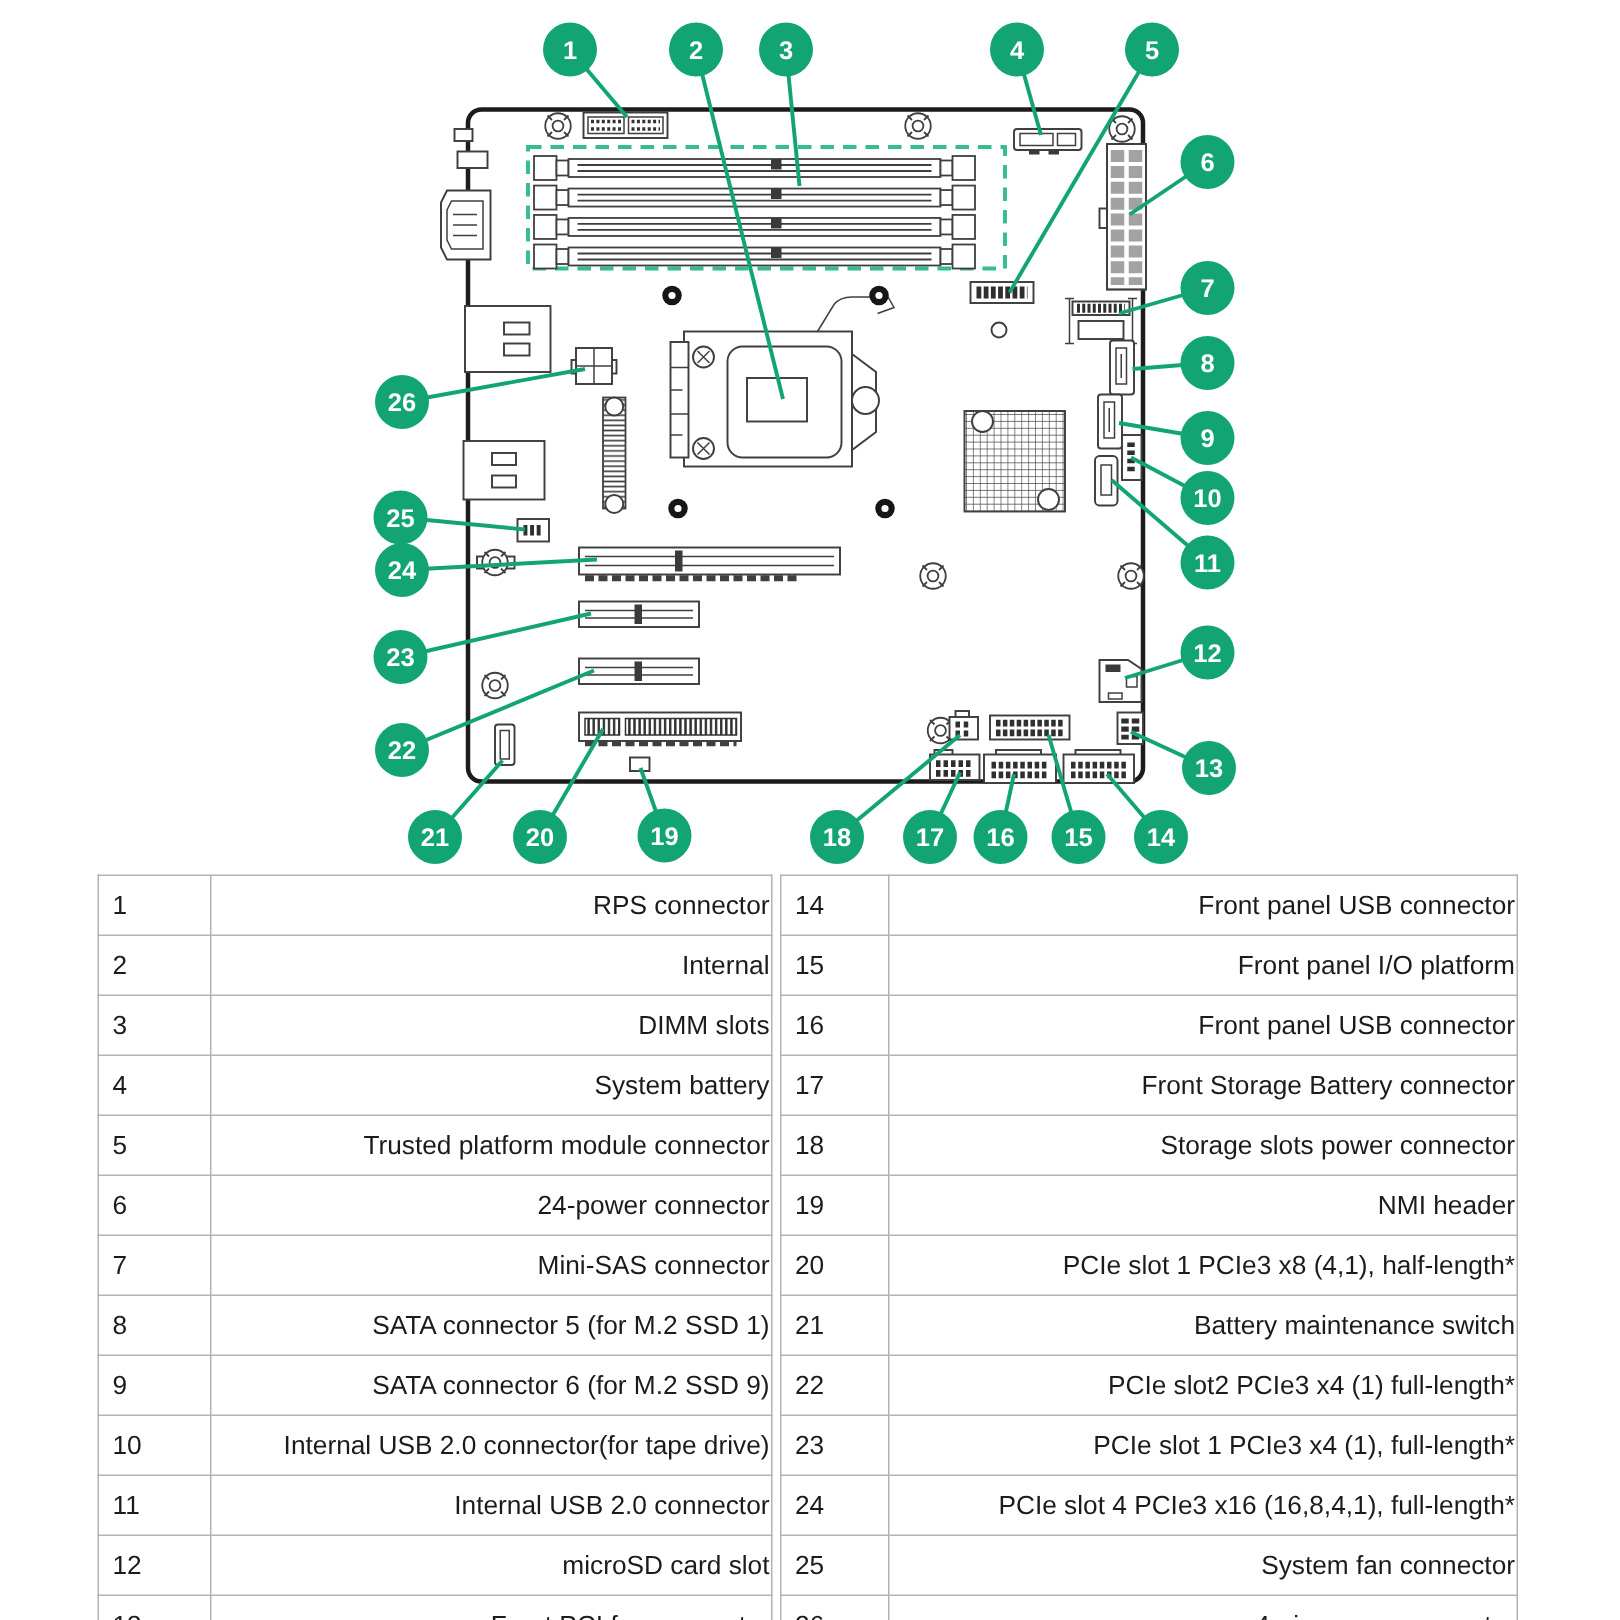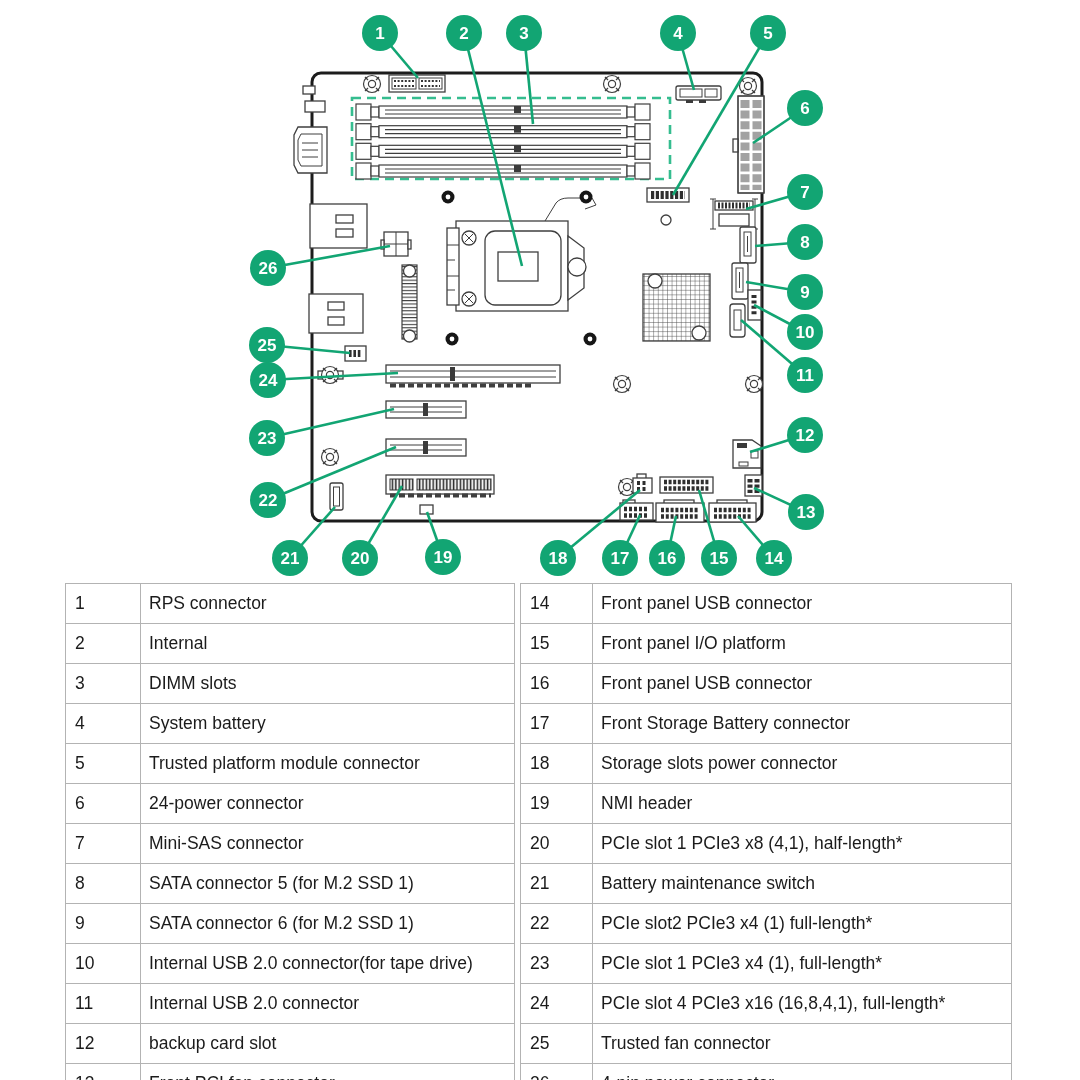--- a/index.html
+++ b/index.html
@@ -11,21 +11,21 @@
   
   .cmp{stroke:#3f3f3f;stroke-width:1.3;fill:#ffffff;}
   .cmpline{stroke:#3f3f3f;stroke-width:1;fill:none;}
   .dark{fill:#3a3a3a;stroke:none;}
   
   .legend{position:absolute;top:583px;}
   .legend table{border-collapse:collapse;table-layout:fixed;width:100%;background:#fff;}
   .legend td{border:1px solid #b3b3b3;height:37px;font-size:17.5px;color:#1b1b1b;
              vertical-align:middle;overflow:hidden;white-space:nowrap;}
   .legend td.num{padding-left:9px;}
-  .legend td.desc{padding-left:8px;}
+  .legend td.desc{padding-left:8px;text-align:right;}
   .tableL{left:65px;width:450px;}
   .tableR{left:520px;width:492px;}
   .tableL td.num{width:64px;}
   .tableR td.num{width:61px;}
 </style>
 </head>
 <body>
 
 <div class="page">
 
@@ -391,33 +391,33 @@
           <tr>
             <td class="num">7</td>
             <td class="desc">Mini-SAS connector</td>
           </tr>
           <tr>
             <td class="num">8</td>
             <td class="desc">SATA connector 5 (for M.2 SSD 1)</td>
           </tr>
           <tr>
             <td class="num">9</td>
-            <td class="desc">SATA connector 6 (for M.2 SSD 1)</td>
+            <td class="desc">SATA connector 6 (for M.2 SSD 9)</td>
           </tr>
           <tr>
             <td class="num">10</td>
             <td class="desc">Internal USB 2.0 connector(for tape drive)</td>
           </tr>
           <tr>
             <td class="num">11</td>
             <td class="desc">Internal USB 2.0 connector</td>
           </tr>
           <tr>
             <td class="num">12</td>
-            <td class="desc">backup card slot</td>
+            <td class="desc">microSD card slot</td>
           </tr>
           <tr>
             <td class="num">13</td>
             <td class="desc">Front PCI fan connector</td>
           </tr>
         </tbody>
       </table>
   </div>
   <div class="legend tableR">
     <table>
@@ -461,21 +461,21 @@
           <tr>
             <td class="num">23</td>
             <td class="desc">PCIe slot 1 PCIe3 x4 (1), full-length*</td>
           </tr>
           <tr>
             <td class="num">24</td>
             <td class="desc">PCIe slot 4 PCIe3 x16 (16,8,4,1), full-length*</td>
           </tr>
           <tr>
             <td class="num">25</td>
-            <td class="desc">Trusted fan connector</td>
+            <td class="desc">System fan connector</td>
           </tr>
           <tr>
             <td class="num">26</td>
             <td class="desc">4-pin power connector</td>
           </tr>
         </tbody>
       </table>
   </div>
 
 </div>

